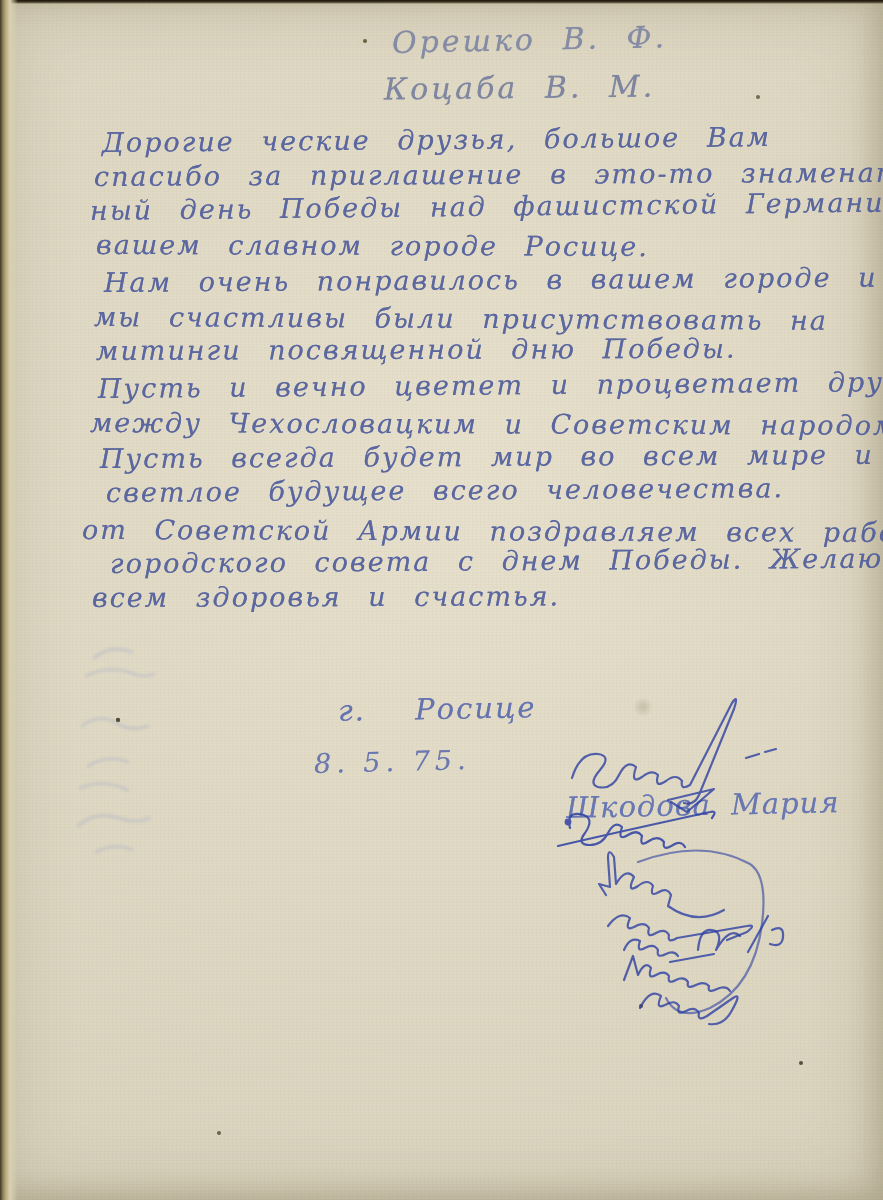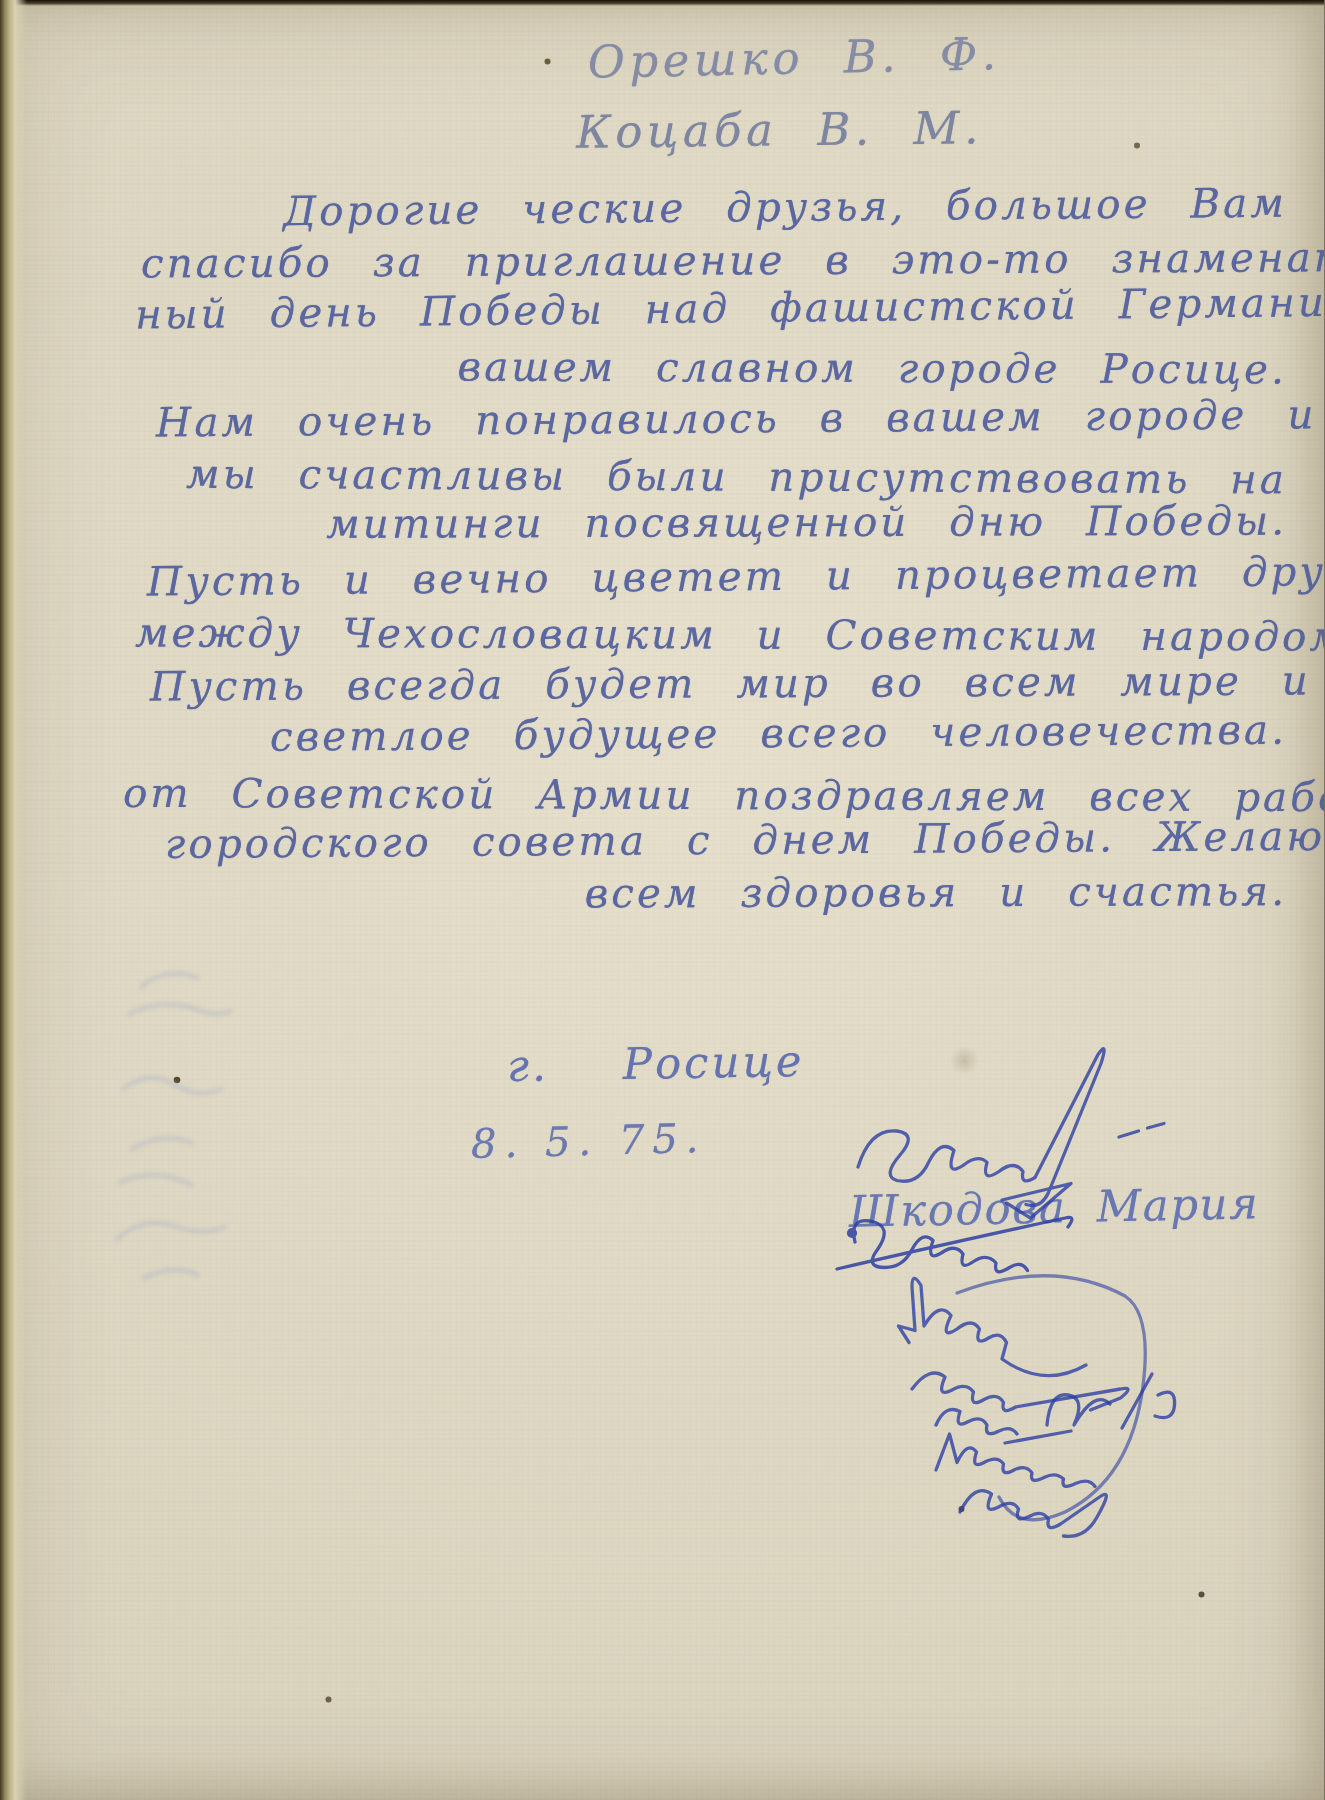--- a/index.html
+++ b/index.html
@@ -13,21 +13,21 @@
     font-family:"DejaVu Serif", serif;}
   .edge-top{position:absolute;left:0;top:0;width:100%;height:4px;
     background:linear-gradient(#15100a,#4a4028 55%, rgba(0,0,0,0));}
   .edge-left{position:absolute;left:0;top:0;width:18px;height:100%;
     background:linear-gradient(90deg,#3f3724 0px,#8d8158 3px,#b9ad80 6px,#d9d1b2 10px,rgba(229,222,201,0) 18px);}
   .hand{font-style:italic;white-space:nowrap;}
   .addressee{position:absolute;color:#7e86a3;font-size:30px;letter-spacing:3px;word-spacing:14px;opacity:.92;
     text-shadow:0 0 .7px rgba(110,118,150,.6);}
   .addr1{left:392px;top:22px;transform:rotate(-1.2deg);}
   .addr2{left:384px;top:70px;color:#767f9e;transform:rotate(-0.6deg);}
-  .body-lines{position:absolute;left:88px;top:126px;width:770px;text-align:right;}
+  .body-lines{position:absolute;left:88px;top:126px;width:770px;}
   .line{font-size:27px;line-height:34px;height:34px;letter-spacing:2px;word-spacing:16px;
     color:#49589b;opacity:.88;text-shadow:0 0 .6px rgba(73,88,155,.75);transform-origin:left center;}
   .l0{margin-left:14px;transform:rotate(-0.5deg);}
   .l1{margin-left:6px;transform:rotate(-0.3deg);}
   .l2{margin-left:2px;transform:rotate(-0.6deg);}
   .l3{margin-left:8px;transform:rotate(0.2deg);}
   .l4{margin-left:16px;margin-top:4px;transform:rotate(-0.4deg);}
   .l5{margin-left:6px;transform:rotate(0.3deg);}
   .l6{margin-left:8px;transform:rotate(-0.2deg);}
   .l7{margin-left:10px;margin-top:4px;transform:rotate(-0.5deg);}

